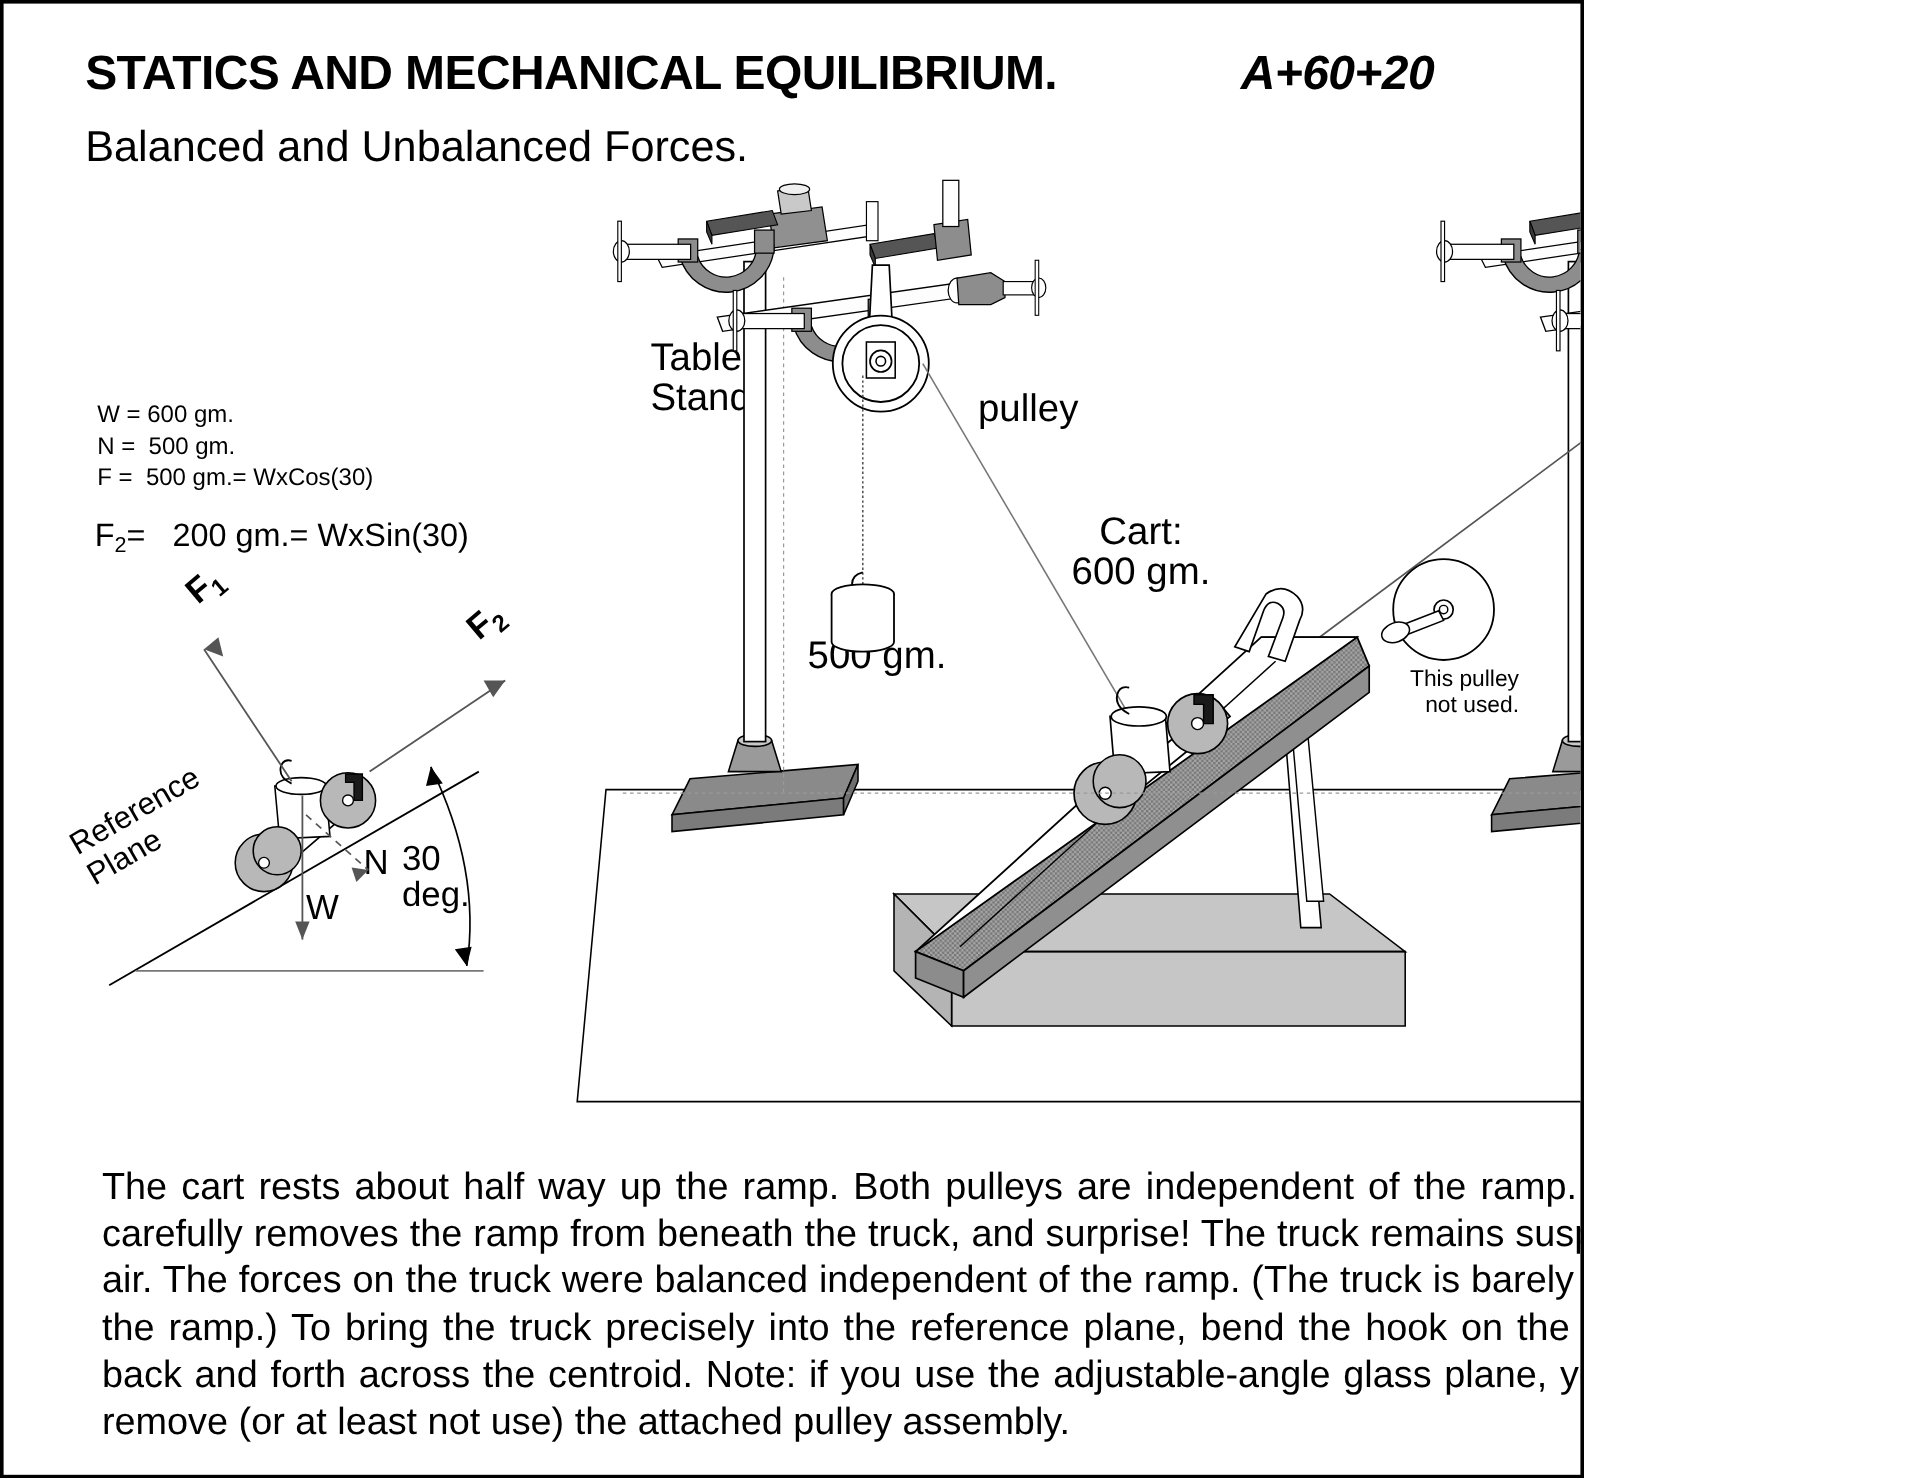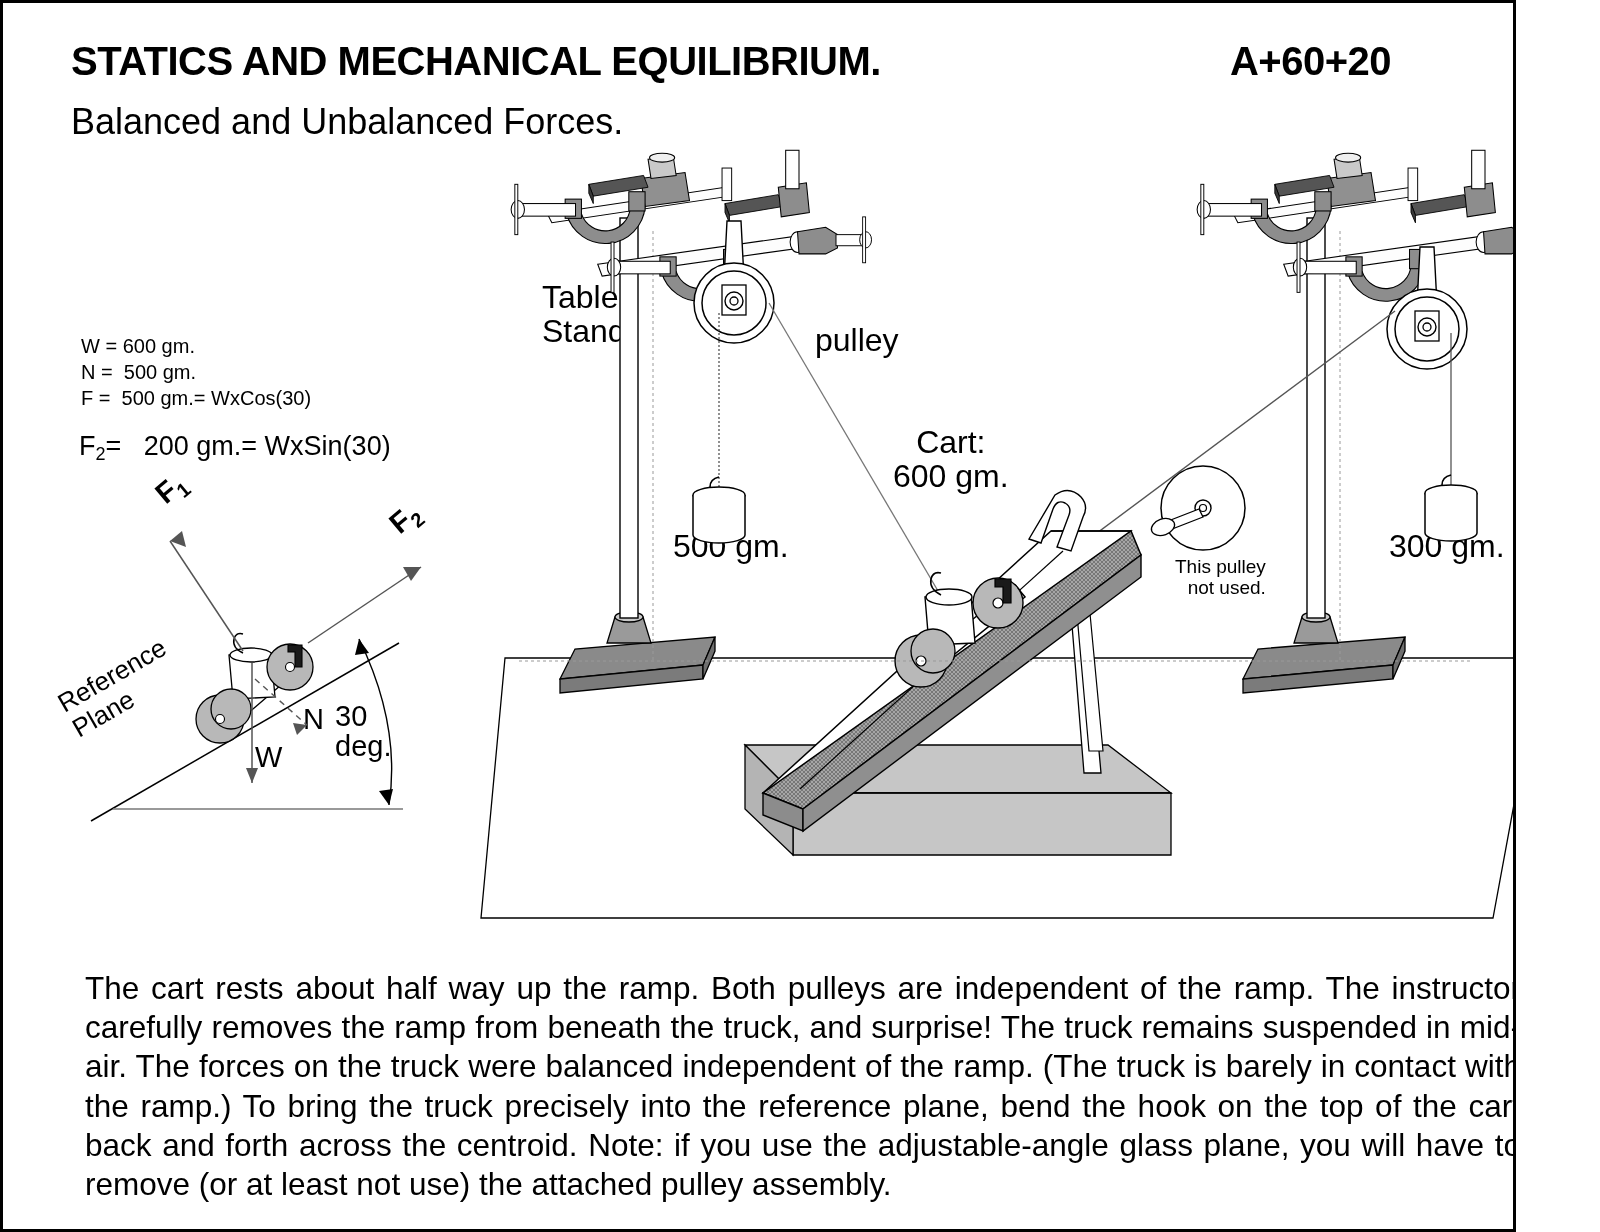--- a/index.html
+++ b/index.html
@@ -1,22 +1,22 @@
 <!DOCTYPE html>
 <html><head>
 <meta charset="utf-8">
 <style>
   html,body{margin:0;padding:0;background:#ffffff;}
   body{width:1600px;height:1232px;font-family:"Liberation Sans",sans-serif;color:#000;}
-  #page{position:relative;width:1516px;height:1232px;box-sizing:border-box;border:3px solid #000;background:#fff;overflow:hidden;}
+  #page{position:relative;width:1320px;height:1232px;box-sizing:border-box;border:3px solid #000;background:#fff;overflow:hidden;}
   #svgroot{position:absolute;left:0;top:0;width:1600px;height:1232px;}
 
   .ttl{position:absolute;font-weight:bold;letter-spacing:-0.5px;}
   #title-main{left:68px;top:36px;font-size:40px;}
-  #title-code{right:122px;top:36px;font-size:40px;}
+  #title-code{right:122px;top:36px;font-size:40px;font-style:italic;}
   #subtitle{position:absolute;left:68px;top:98px;font-size:36px;}
 
   .lbl{position:absolute;font-size:32px;line-height:1.07;white-space:pre;}
   .lbl-sm{position:absolute;font-size:19px;line-height:1.12;white-space:pre;text-align:right;}
   .formula{position:absolute;font-size:20px;line-height:1.3;white-space:pre;}
 
   #formula-block{left:78px;top:330px;}
   #formula-f2{position:absolute;left:76px;top:428px;font-size:27px;white-space:pre;}
   #formula-f2 sub{font-size:18px;vertical-align:-5px;}
 

